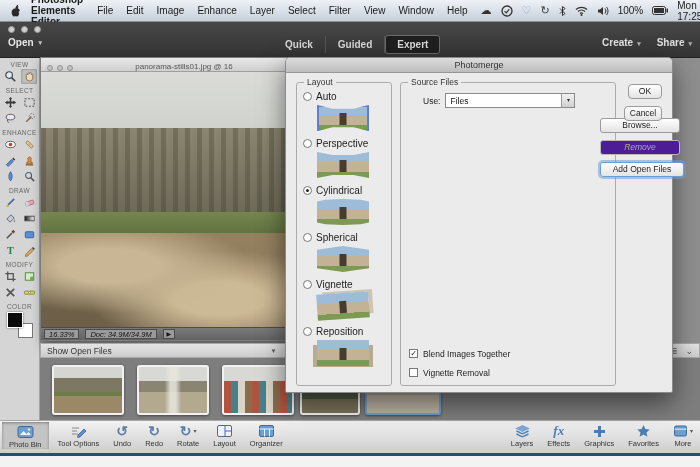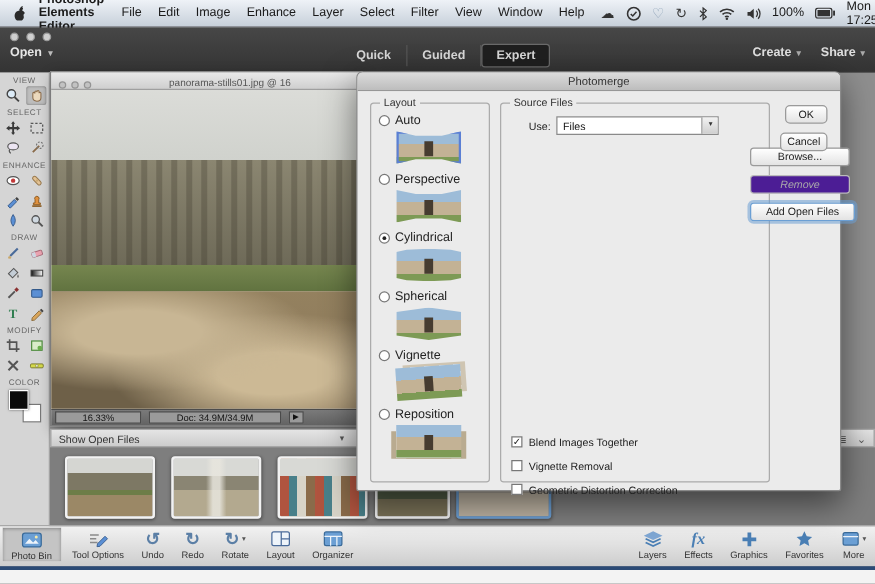--- a/index.html
+++ b/index.html
@@ -58,21 +58,21 @@
     background:repeating-linear-gradient(90deg, rgba(55,50,38,.28) 0 5px, rgba(0,0,0,0) 5px 12px),
                linear-gradient(#8b8671,#6e6a58); }
   .canvas .bank { height:8%; background:linear-gradient(#76864f,#617340); }
   .canvas .mud  { height:37%;
     background:radial-gradient(ellipse at 28% 35%, #c8b694 0 20%, rgba(0,0,0,0) 55%),
                radial-gradient(ellipse at 72% 70%, #ccb995 0 18%, rgba(0,0,0,0) 52%),
                radial-gradient(ellipse at 10% 85%, #6e6048 0 22%, rgba(0,0,0,0) 55%),
                linear-gradient(#94815f,#8a775a); }
   .doc-status { height:13px; background:linear-gradient(#7a7a7a,#636363); border-top:1px solid #4c4c4c;
     display:flex; align-items:center; gap:6px; padding:0 3px; font-size:7.5px; color:#111; }
-  .doc-status .box { background:#9a9a9a; border:1px solid #4a4a4a; padding:0 21px; height:10px; line-height:9px; }
+  .doc-status .box { background:#9a9a9a; border:1px solid #4a4a4a; padding:0 4px; height:10px; line-height:9px;font-style:italic; }
   .doc-status .arr { width:12px; height:10px; background:#9a9a9a; border:1px solid #4a4a4a;
     font-size:6px; text-align:center; line-height:9px; color:#111; }
 
   
   .binbar { position:absolute; left:40px; top:343px; width:660px; height:15px;
     background:linear-gradient(#e4e4e4,#cccccc); border:1px solid #a8a8a8;
     display:flex; align-items:center; font-size:8.5px; color:#333; }
   .binbar .lbl { margin-left:6px; }
   .binbar .car { margin-left:160px; font-size:7px; color:#555; }
   .binbar .right-tools { margin-left:auto; display:flex; gap:8px; padding-right:6px; font-size:9px; color:#555; }
@@ -503,24 +503,20 @@
       <span class="pbtn focus">Add Open Files</span>
     </div>
     <div class="cbx-row" style="top:266px">
       <span class="cb on"></span>
       <span class="cbx-lbl">Blend Images Together</span>
     </div>
     <div class="cbx-row" style="top:285px">
       <span class="cb"></span>
       <span class="cbx-lbl">Vignette Removal</span>
     </div>
-    <div class="cbx-row" style="top:304px">
-      <span class="cb"></span>
-      <span class="cbx-lbl">Geometric Distortion Correction</span>
-    </div>
   </div>
 
   <div class="okcol">
     <span class="mbtn ok">OK</span>
     <span class="mbtn cancel">Cancel</span>
   </div>
 </div>
 
 <div class="taskbar">
   <span class="titem active">

